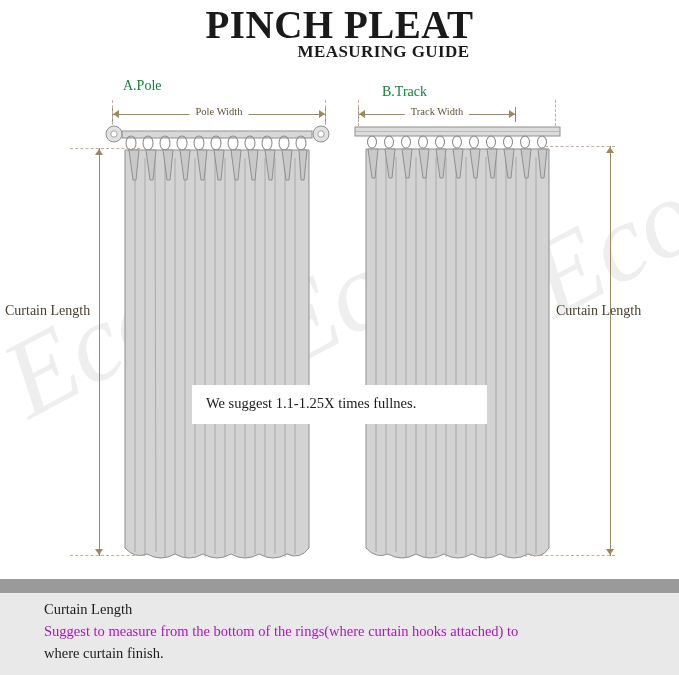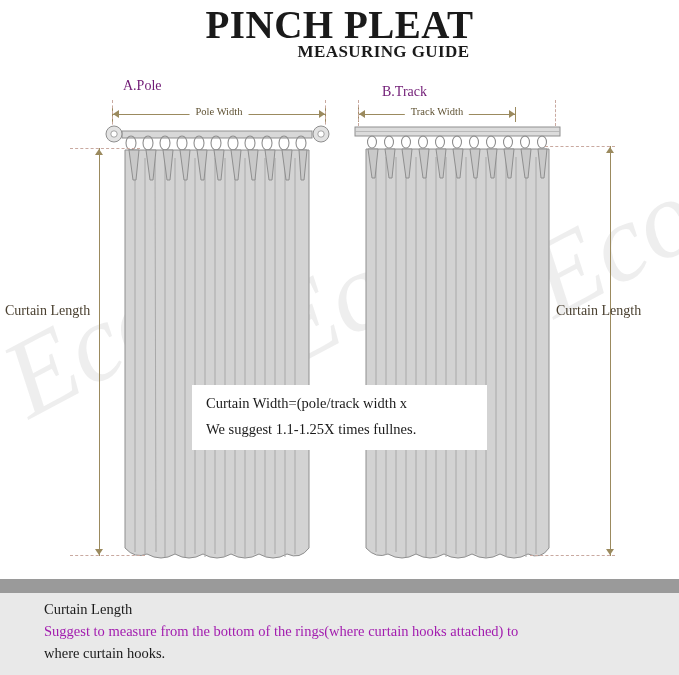--- a/index.html
+++ b/index.html
@@ -42,21 +42,21 @@
     font-size: 17px;
     font-weight: bold;
     letter-spacing: 0.4px;
     padding-left: 44px;
   }
 
   
   .panel-caption {
     position: absolute;
     font-size: 14px;
-    color: #701a75;
+    color: #15803d;
   }
   #cap-a { top: 78px; left: 123px; }
   #cap-b { top: 84px; left: 382px; }
 
   
   .width-measure {
     position: absolute;
     height: 14px;
   }
   .width-measure .line {
@@ -392,24 +392,23 @@
   <div class="len-label" id="len-left-label">Curtain Length</div>
 
   <div class="len-measure" style="top:146px; left:603px; height:410px;">
     <div class="line"></div>
     <div class="arrow t"></div>
     <div class="arrow b"></div>
   </div>
   <div class="len-label" id="len-right-label">Curtain Length</div>
 
   <div class="note-box">
-    <p>Curtain Width=(pole/track width x</p>
     <p>We suggest 1.1-1.25X times fullnes.</p>
   </div>
 
   <div class="footer">
     <div class="footer-bar"></div>
     <div class="footer-title">Curtain Length</div>
     <div class="footer-line1">Suggest to measure from the bottom of the rings(where curtain hooks attached) to</div>
-    <div class="footer-line2">where curtain hooks.</div>
+    <div class="footer-line2">where curtain finish.</div>
   </div>
 
 </div>
 
 </body></html>

